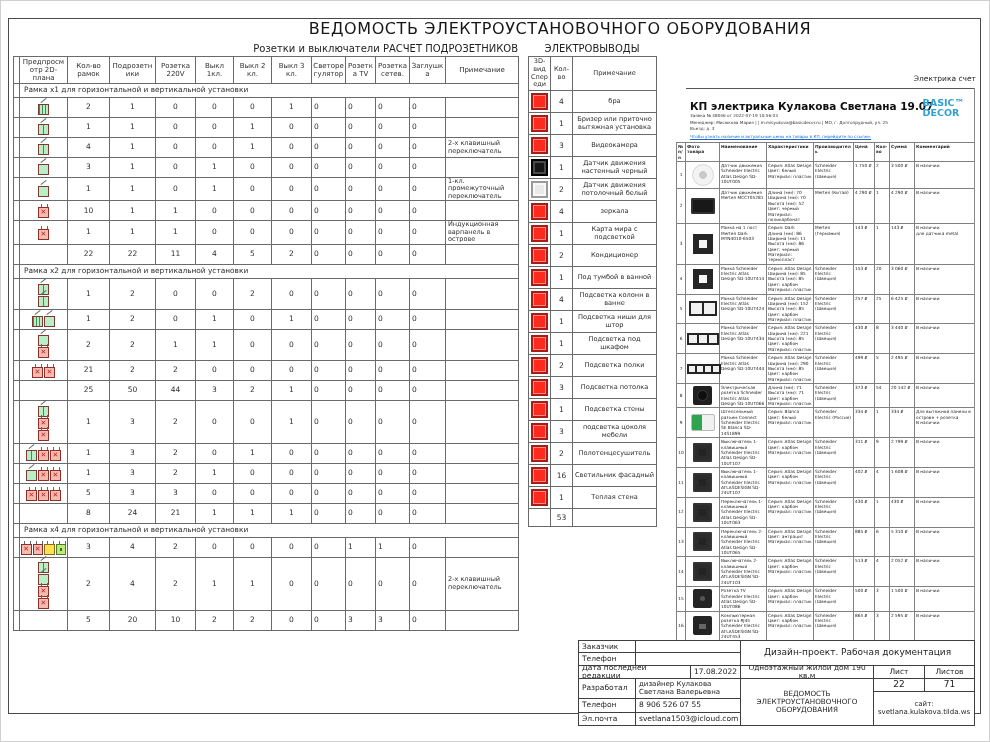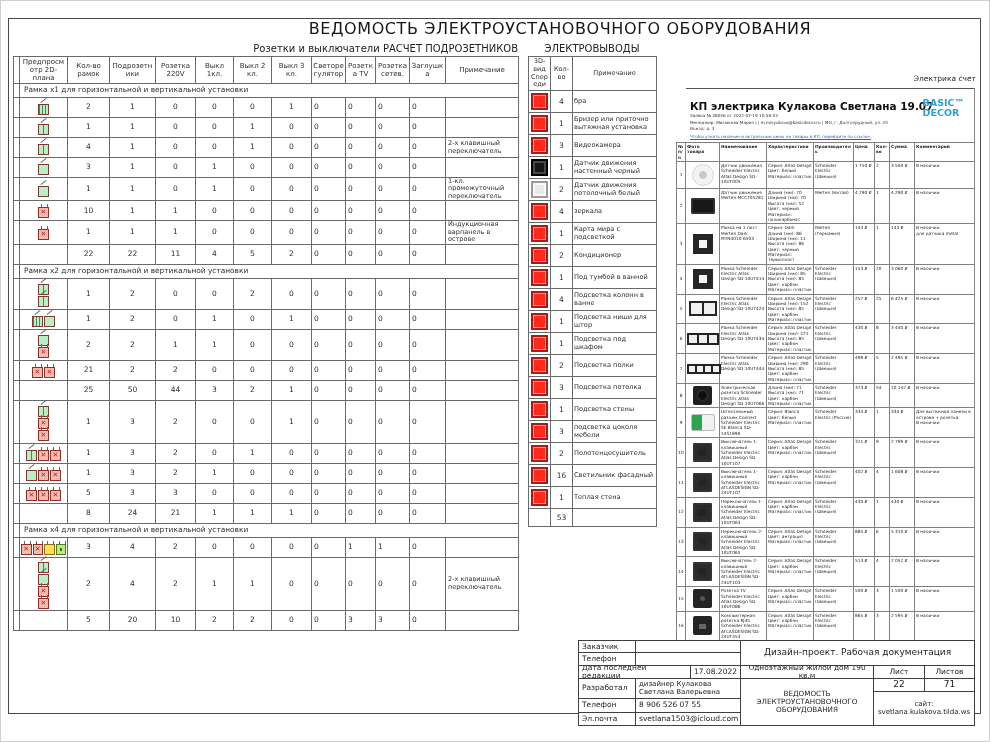--- a/index.html
+++ b/index.html
@@ -43,21 +43,21 @@
   .u.tv{background:#ffe14d;border-color:#8a6c20;}
   .u.net{background:#bfe97d;border-color:#4f7d22;}
   .u.net::after{content:"";position:absolute;inset:3px;background:#3c6b1a;}
 
   .otable{position:absolute;left:528px;top:56px;width:128px;padding-left:19px;}
   .otable th,.otable td{border:1px solid #6a6a6a;font-weight:normal;color:#2e2e2e;
     overflow-wrap:anywhere;line-height:1.2;padding:1px;}
   .otable thead th{font-size:6.5px;height:28px;}
   .otable td{height:15px;}
   .otable td.qty{font-size:7.5px;text-align:center;}
-  .otable td.onote{font-size:6.6px;text-align:left;}
+  .otable td.onote{font-size:6.6px;text-align:center;}
   .ev{width:13px;height:13px;margin:1px auto;background:#ff2a1e;border:2px solid #a91b14;
     box-shadow:inset 0 0 0 1px rgba(255,255,255,.45);box-sizing:content-box;}
   .ev.black{background:#161616;border-color:#000;box-shadow:inset 0 0 0 2px #4a4a4a;}
   .ev.white{background:#e9e9e9;border-color:#9a9a9a;box-shadow:inset 0 0 0 2px #f8f8f8;}
 
   .invoice{position:absolute;left:676px;top:60px;width:300px;}
   .inv-tab{position:absolute;top:14px;left:0;width:100%;text-align:right;font-size:7.5px;color:#222;}
   .inv-rule{position:absolute;top:28px;left:10px;right:2px;border-top:1px solid #555;}
   .inv-title{position:absolute;top:40px;left:14px;font-size:10.5px;font-weight:bold;color:#101010;}
   .inv-meta1{position:absolute;top:53px;left:14px;font-size:4.2px;color:#333;}

